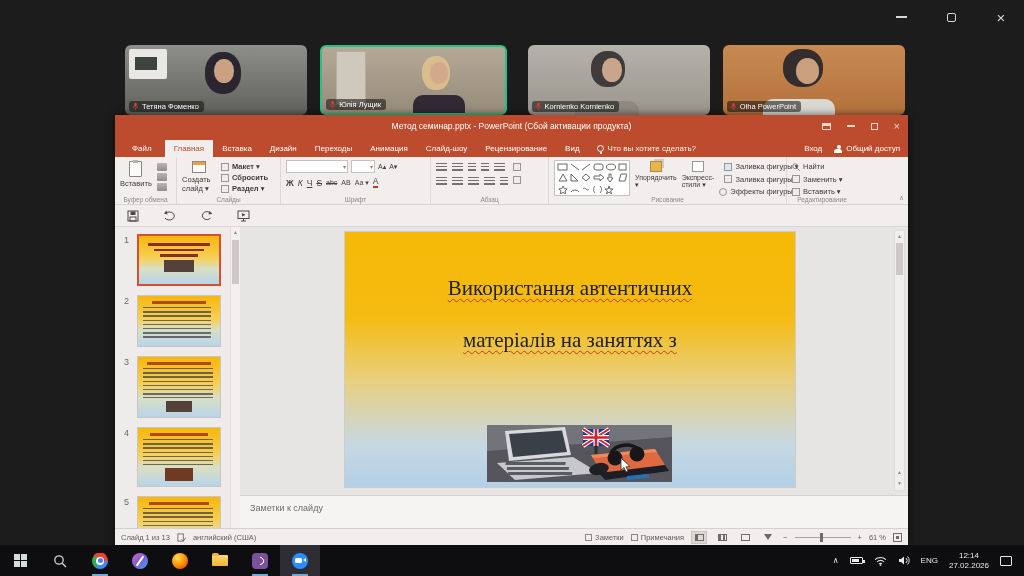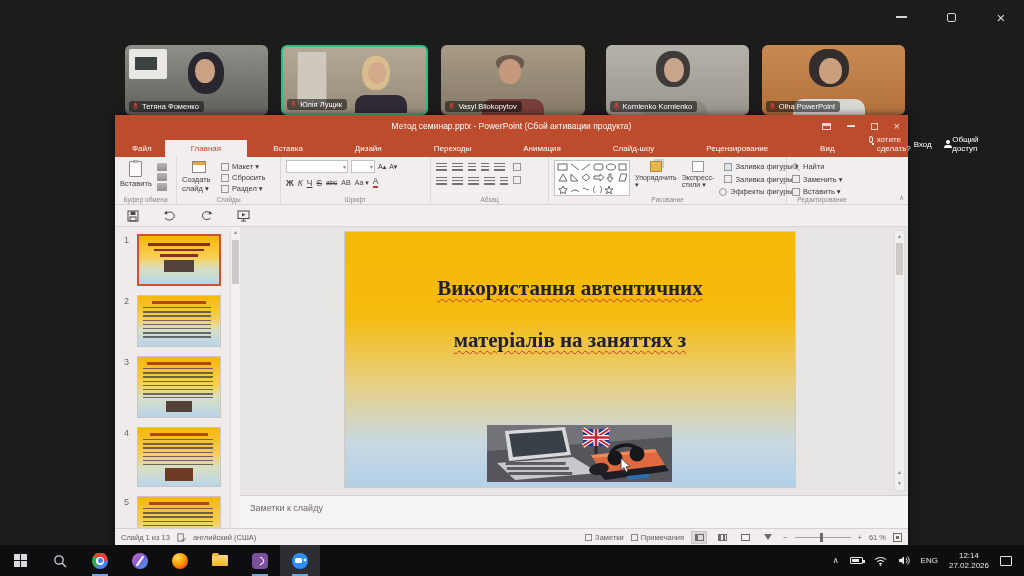--- a/index.html
+++ b/index.html
@@ -39,21 +39,21 @@
          box-shadow:0 0 8px rgba(0,0,0,.6); font-size:8px; color:#3d3b39; }
   .ppt-titlebar { height:22px; background:#bd4b2d; display:flex; align-items:center; justify-content:center; position:relative; }
   .ppt-title { color:#fff; font-size:8.5px; }
   .ppt-wc { position:absolute; right:8px; top:0; height:22px; display:flex; gap:16px; align-items:center; color:#f3d8cf; }
   .ppt-wc .bar { width:8px; height:1.5px; background:#f3d8cf; }
   .ppt-wc .box { width:7px; height:7px; border:1px solid #f3d8cf; }
   .ppt-wc .ribopt { width:9px; height:7px; border:1px solid #f3d8cf; border-top-width:3px; }
   .ppt-wc .x { font-size:11px; }
 
   .tabbar { height:20px; background:#bd4b2d; display:flex; align-items:flex-end; padding-left:4px; color:#fff; }
-  .tab { padding:4px 26px 4px; font-size:8px; white-space:nowrap; }
+  .tab { padding:4px 9px 4px; font-size:8px; white-space:nowrap; }
   .tab.file { padding:4px 13px; }
   .tab.on { background:#f1eeed; color:#bd4b2d; }
   .tellme { display:flex; align-items:center; gap:4px; margin:0 0 4px 8px; color:rgba(255,255,255,.92); font-size:8px; }
   .bulb { width:7px; height:7px; border:1px solid rgba(255,255,255,.9); border-radius:50%; position:relative; }
   .bulb:after { content:""; position:absolute; left:2px; top:6px; width:2px; height:2px; background:rgba(255,255,255,.9); }
   .tab-right { margin-left:auto; display:flex; align-items:center; gap:12px; padding:0 8px 4px 0; font-size:8px; }
   .userchip { display:flex; align-items:center; gap:4px; }
   .user-ic { width:8px; height:8px; position:relative; }
   .user-ic:before { content:""; position:absolute; left:2.5px; top:0; width:4px; height:4px; border-radius:50%; background:#fff; }
   .user-ic:after { content:""; position:absolute; left:0; bottom:0; width:8px; height:3.5px; border-radius:3px 3px 0 0; background:#fff; }
@@ -101,21 +101,21 @@
   .tscroll { position:absolute; right:0; top:0; width:10px; height:100%; background:#f3f0ef; border-left:1px solid #e2dedc; }
   .tscroll .up { height:11px; text-align:center; font-size:5px; color:#8a8683; line-height:11px; }
   .tscroll .th { margin:2px 1px; height:44px; background:#cdc9c7; }
 
   .slidezone { flex:1; display:flex; flex-direction:column; background:#e7e4e4; position:relative; }
   .canvas { flex:1; position:relative; }
   .slide { position:absolute; left:105px; top:5px; width:450px; height:255px;
            background:linear-gradient(180deg,#f5b906 0%,#f5bb10 33%,#e9cf7d 58%,#c8d8e2 83%,#b2d0e8 100%);
            box-shadow:0 0 0 1px #cfcbc9; }
   .stitle { margin-top:44px; text-align:center; font-family:"Liberation Serif","DejaVu Serif",serif;
-            font-size:21px; color:#20202f;font-weight:bold; }
+            font-size:21px; color:#20202f; }
   .stitle div { margin-bottom:27px; text-decoration:underline; text-decoration-style:wavy; text-decoration-color:#c43a26; text-decoration-thickness:1px; text-underline-offset:3px; }
   .sphoto { position:absolute; left:142px; top:193px; width:185px; height:57px; }
   .vscroll { position:absolute; right:3px; top:3px; width:11px; bottom:4px; background:#f1eeee; border:1px solid #e0dcda; }
   .vscroll .up,.vscroll .dn { height:11px; text-align:center; font-size:5px; color:#8a8683; line-height:11px; }
   .vscroll .th { margin:1px; height:32px; background:#cdc9c7; }
   .navbtns { position:absolute; bottom:1px; left:0; right:0; }
   .notes { height:33px; background:#f6f4f3; border-top:1px solid #d5d1cf; padding:7px 0 0 10px; color:#6e6b69; font-size:9px; }
 
   .statusbar { position:absolute; left:0; bottom:0; width:793px; height:17px; background:#f1eeed; border-top:1px solid #d5d1cf;
                display:flex; align-items:center; font-size:7.5px; color:#5f5c5a; padding:0 6px; gap:7px; }
@@ -199,33 +199,20 @@
       <div class="torso" style="left:50%;width:52px;height:18px;background:#2f2a35;"></div>
       <div class="badge">
         <svg width="7" height="9" viewBox="0 0 10 12">
             <rect x="3.2" y="0.5" width="3.6" height="6" rx="1.8" fill="#e23d2e"></rect>
             <path d="M2 5.5a3 3 0 0 0 6 0" stroke="#e23d2e" stroke-width="1" fill="none"></path>
             <line x1="5" y1="9" x2="5" y2="11" stroke="#e23d2e" stroke-width="1"></line>
           </svg>
         <span>Юлія Лущик</span>
       </div>
     </div>
-    <div class="tile t3">
-      <div class="hair" style="left:38%;top:10px;width:28px;height:16px;background:#6b5a4d;"></div>
-      <div class="face" style="left:40%;top:14px;width:22px;height:25px;background:#c59a7c;"></div>
-      <div class="torso" style="left:28%;width:62px;height:16px;background:#7a3e3a;"></div>
-      <div class="badge">
-        <svg width="7" height="9" viewBox="0 0 10 12">
-            <rect x="3.2" y="0.5" width="3.6" height="6" rx="1.8" fill="#e23d2e"></rect>
-            <path d="M2 5.5a3 3 0 0 0 6 0" stroke="#e23d2e" stroke-width="1" fill="none"></path>
-            <line x1="5" y1="9" x2="5" y2="11" stroke="#e23d2e" stroke-width="1"></line>
-          </svg>
-        <span>Vasyl Bilokopytov</span>
-      </div>
-    </div>
     <div class="tile t4">
       <div class="hair" style="left:35%;top:6px;width:34px;height:36px;background:#3f3b3a;"></div>
       <div class="face" style="left:41%;top:13px;width:20px;height:24px;background:#c8a58b;"></div>
       <div class="torso" style="left:26%;width:64px;height:14px;background:#8f897f;"></div>
       <div class="badge">
         <svg width="7" height="9" viewBox="0 0 10 12">
             <rect x="3.2" y="0.5" width="3.6" height="6" rx="1.8" fill="#e23d2e"></rect>
             <path d="M2 5.5a3 3 0 0 0 6 0" stroke="#e23d2e" stroke-width="1" fill="none"></path>
             <line x1="5" y1="9" x2="5" y2="11" stroke="#e23d2e" stroke-width="1"></line>
           </svg>
@@ -294,21 +281,21 @@
           <span class="mini-ic"></span>
         </div>
         <div class="rglabel">Буфер обмена</div>
       </div>
 
       <div class="rgroup" style="width:104px;">
         <div class="bigbtn" style="width:34px;">
           <span class="slide-ic"></span>
           <span>Создать слайд ▾</span>
         </div>
-        <div class="minicol" style="padding-top:2px;">
+        <div class="minicol" style="padding-top:2px;font-weight:bold;">
           <span class="minirow">
               <span class="sq"></span>
               <span>Макет ▾</span>
             </span>
           <span class="minirow">
               <span class="sq"></span>
               <span>Сбросить</span>
             </span>
           <span class="minirow">
               <span class="sq"></span>

